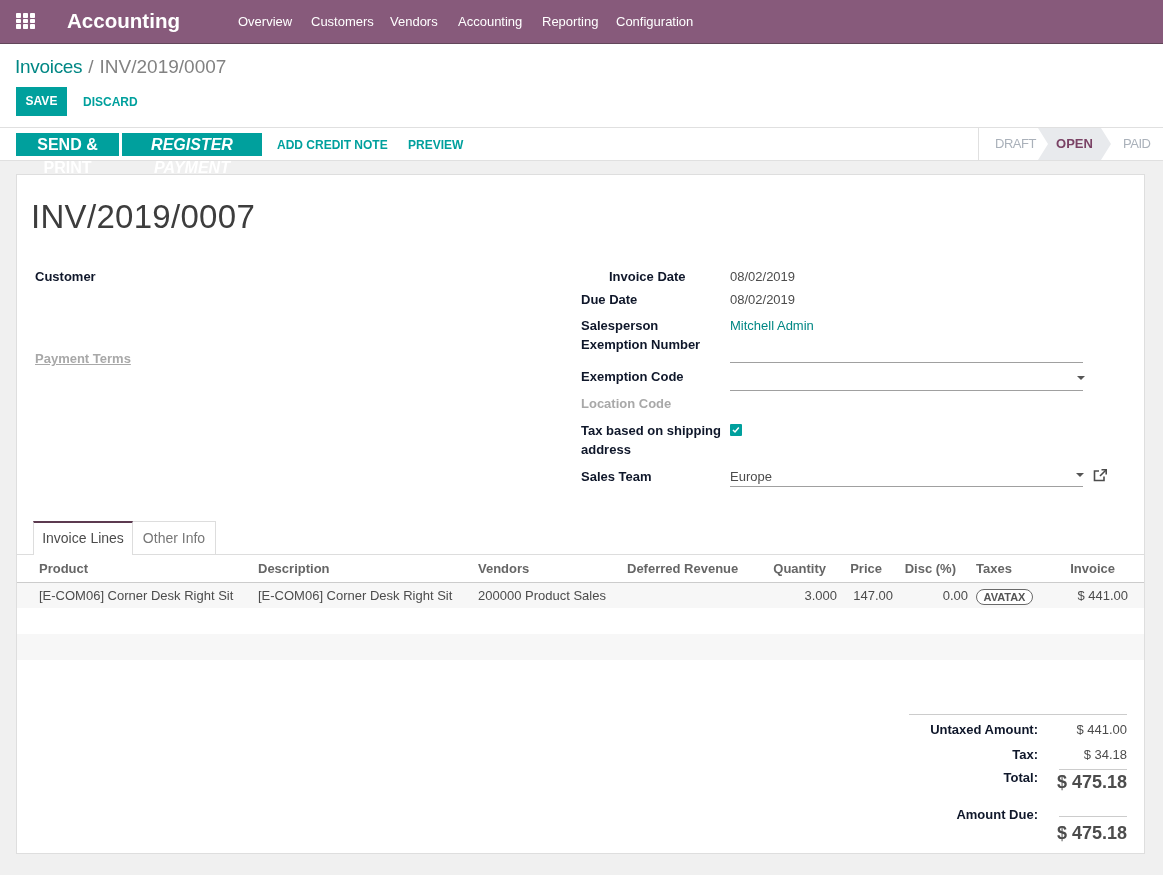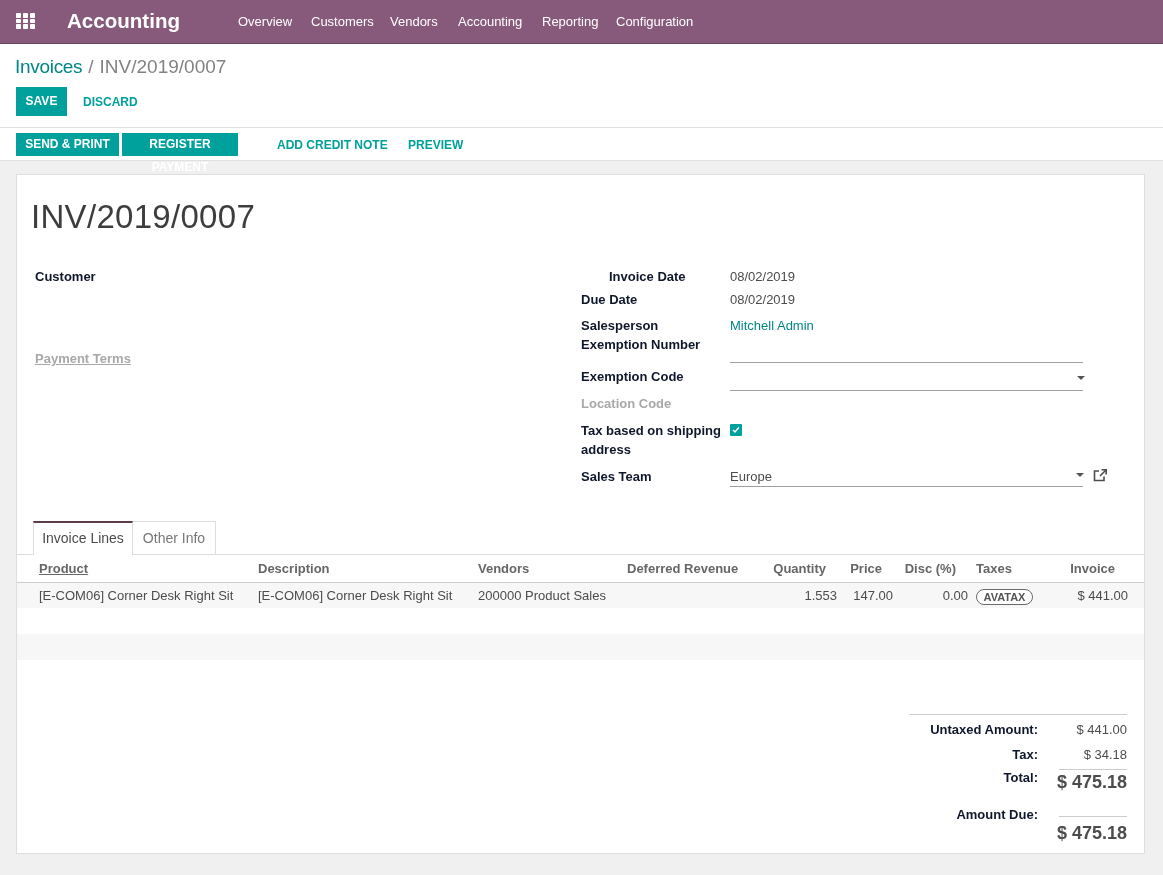--- a/index.html
+++ b/index.html
@@ -17,21 +17,21 @@
 .ctrl { position:absolute; left:0; top:44px; width:1163px; height:117px; background:#fff; }
 .bc { position:absolute; left:15px; top:56px; font-size:19px; }
 .bc a { color:#008784; text-decoration:none; }
 .bc .cur { color:#828282; }
 .btn { background:#00A09D; color:#fff; font-weight:bold; font-size:12px; text-align:center; }
 .btn-save { position:absolute; left:16px; top:87px; width:51px; height:29px; line-height:29px; }
 .link-discard { position:absolute; left:83px; top:95px; color:#00A09D; font-weight:bold; font-size:12px; }
 
 
 .sb { position:absolute; left:0; top:127px; width:1163px; height:34px; background:#fff; border-top:1px solid #e0e0e0; border-bottom:1px solid #e0e0e0; }
-.sb .btn2 { position:absolute; top:5px; height:23px; line-height:23px; background:#00A09D; color:#fff; font-weight:bold; font-size:12px; text-align:center; }
+.sb .btn2 { position:absolute; top:5px; height:23px; line-height:23px; background:#00A09D; color:#fff; font-weight:bold; font-size:16px; text-align:center; }
 .sb .lnk { position:absolute; top:10px; color:#00A09D; font-weight:bold; font-size:12px; }
 .sb-right { position:absolute; right:0; top:0; height:32px; width:185px; border-left:1px solid #e0e0e0; }
 .st { position:absolute; top:0; height:32px; line-height:32px; font-size:13px; color:#aab1ba; }
 .st-open { background:#e8eaed; color:#7a4265; font-weight:bold; }
 
 
 .sheet { position:absolute; left:16px; top:174px; width:1129px; height:680px; background:#fff; border:1px solid #dedede; }
 .title { position:absolute; left:14px; top:23px; font-size:33px; letter-spacing:0.3px; color:#3d3d3d; }
 .lbl { font-weight:bold; color:#0f172a; }
 .lbl-mut { font-weight:bold; color:#a8a8a8; }
@@ -63,23 +63,28 @@
   <div class="menu" style="left:542px">Reporting</div>
   <div class="menu" style="left:616px">Configuration</div>
 </div>
 
 <div class="ctrl"></div>
 <div class="bc"><a style="letter-spacing:-0.3px;">Invoices</a><span class="cur" style="margin:0 6px;">/</span><span class="cur">INV/2019/0007</span></div>
 <div class="btn btn-save">SAVE</div>
 <div class="link-discard">DISCARD</div>
 <div class="sb">
   <div class="btn2" style="left:16px; width:103px;">SEND &amp; PRINT</div>
-  <div class="btn2" style="left:122px; width:116px;">REGISTER PAYMENT</div>
+  <div class="btn2" style="left:122px; width:140px;font-style:italic;">REGISTER PAYMENT</div>
   <div class="lnk" style="left:277px;">ADD CREDIT NOTE</div>
   <div class="lnk" style="left:408px;">PREVIEW</div>
+  <div class="sb-right">
+    <div class="st" style="left:16px; letter-spacing:-0.5px;">DRAFT</div>
+    <div class="st st-open" style="left:59px; width:73px; text-align:center; clip-path:polygon(0 0, 63px 0, 73px 50%, 63px 100%, 0 100%, 10px 50%);">OPEN</div>
+    <div class="st" style="left:144px; letter-spacing:-0.5px;">PAID</div>
+  </div>
 </div>
 
 <div class="sheet">
   <div class="title">INV/2019/0007</div>
 
   <div class="lbl" style="position:absolute; left:18px; top:94px;">Customer</div>
   <div class="lbl-mut" style="position:absolute; left:18px; top:176px;text-decoration:underline;">Payment Terms</div>
 
   <div class="lbl" style="position:absolute; left:564px; top:94px;padding-left:28px;">Invoice Date</div>
   <div style="position:absolute; left:713px; top:94px;">08/02/2019</div>
@@ -119,37 +124,37 @@
         <col style="width:136px">
         <col style="width:82px">
         <col style="width:56px">
         <col style="width:75px">
         <col style="width:67px">
         <col style="width:93px">
         <col style="width:11px">
     </colgroup>
     <tbody>
         <tr style="height:26px; border-bottom:1px solid #ccc;">
-      <th style="text-align:left; padding-left:22px; color:#666;text-decoration:underline;">Product</th>
+      <th style="text-align:left; padding-left:22px; color:#666;">Product</th>
       <th style="text-align:left; padding-left:1px; color:#666;">Description</th>
       <th style="text-align:left; padding-left:1px; color:#666;">Vendors</th>
       <th style="text-align:left; padding-left:3px; color:#666;">Deferred Revenue</th>
       <th style="text-align:right; padding-right:16px; color:#666;">Quantity</th>
       <th style="text-align:right; padding-right:16px; color:#666;">Price</th>
       <th style="text-align:right; padding-right:17px; color:#666;">Disc (%)</th>
       <th style="text-align:left; padding-left:3px; color:#666;">Taxes</th>
       <th style="text-align:right; padding-right:18px; color:#666;">Invoice</th>
       <th></th>
     </tr>
     <tr style="height:26px; background:#f7f7f7;">
       <td style="padding-left:22px;">[E-COM06] Corner Desk Right Sit</td>
       <td style="padding-left:1px;">[E-COM06] Corner Desk Right Sit</td>
       <td style="padding-left:1px;">200000 Product Sales</td>
       <td></td>
-      <td style="text-align:right; padding-right:5px;">1.553</td>
+      <td style="text-align:right; padding-right:5px;">3.000</td>
       <td style="text-align:right; padding-right:5px;">147.00</td>
       <td style="text-align:right; padding-right:5px;">0.00</td>
       <td style="padding-left:3px;"><span style="display:inline-block; position:relative; top:1.5px; background:#fff; border:1.5px solid #6a6a6a; border-radius:9px; padding:1px 6.5px 1.5px; font-size:11px; font-weight:bold; color:#555;">AVATAX</span></td>
       <td style="text-align:right; padding-right:5px;">$ 441.00</td>
       <td></td>
     </tr>
     <tr style="height:26px;">
           <td colspan="10"></td>
         </tr>
     <tr style="height:26px; background:#f7f7f7;">

